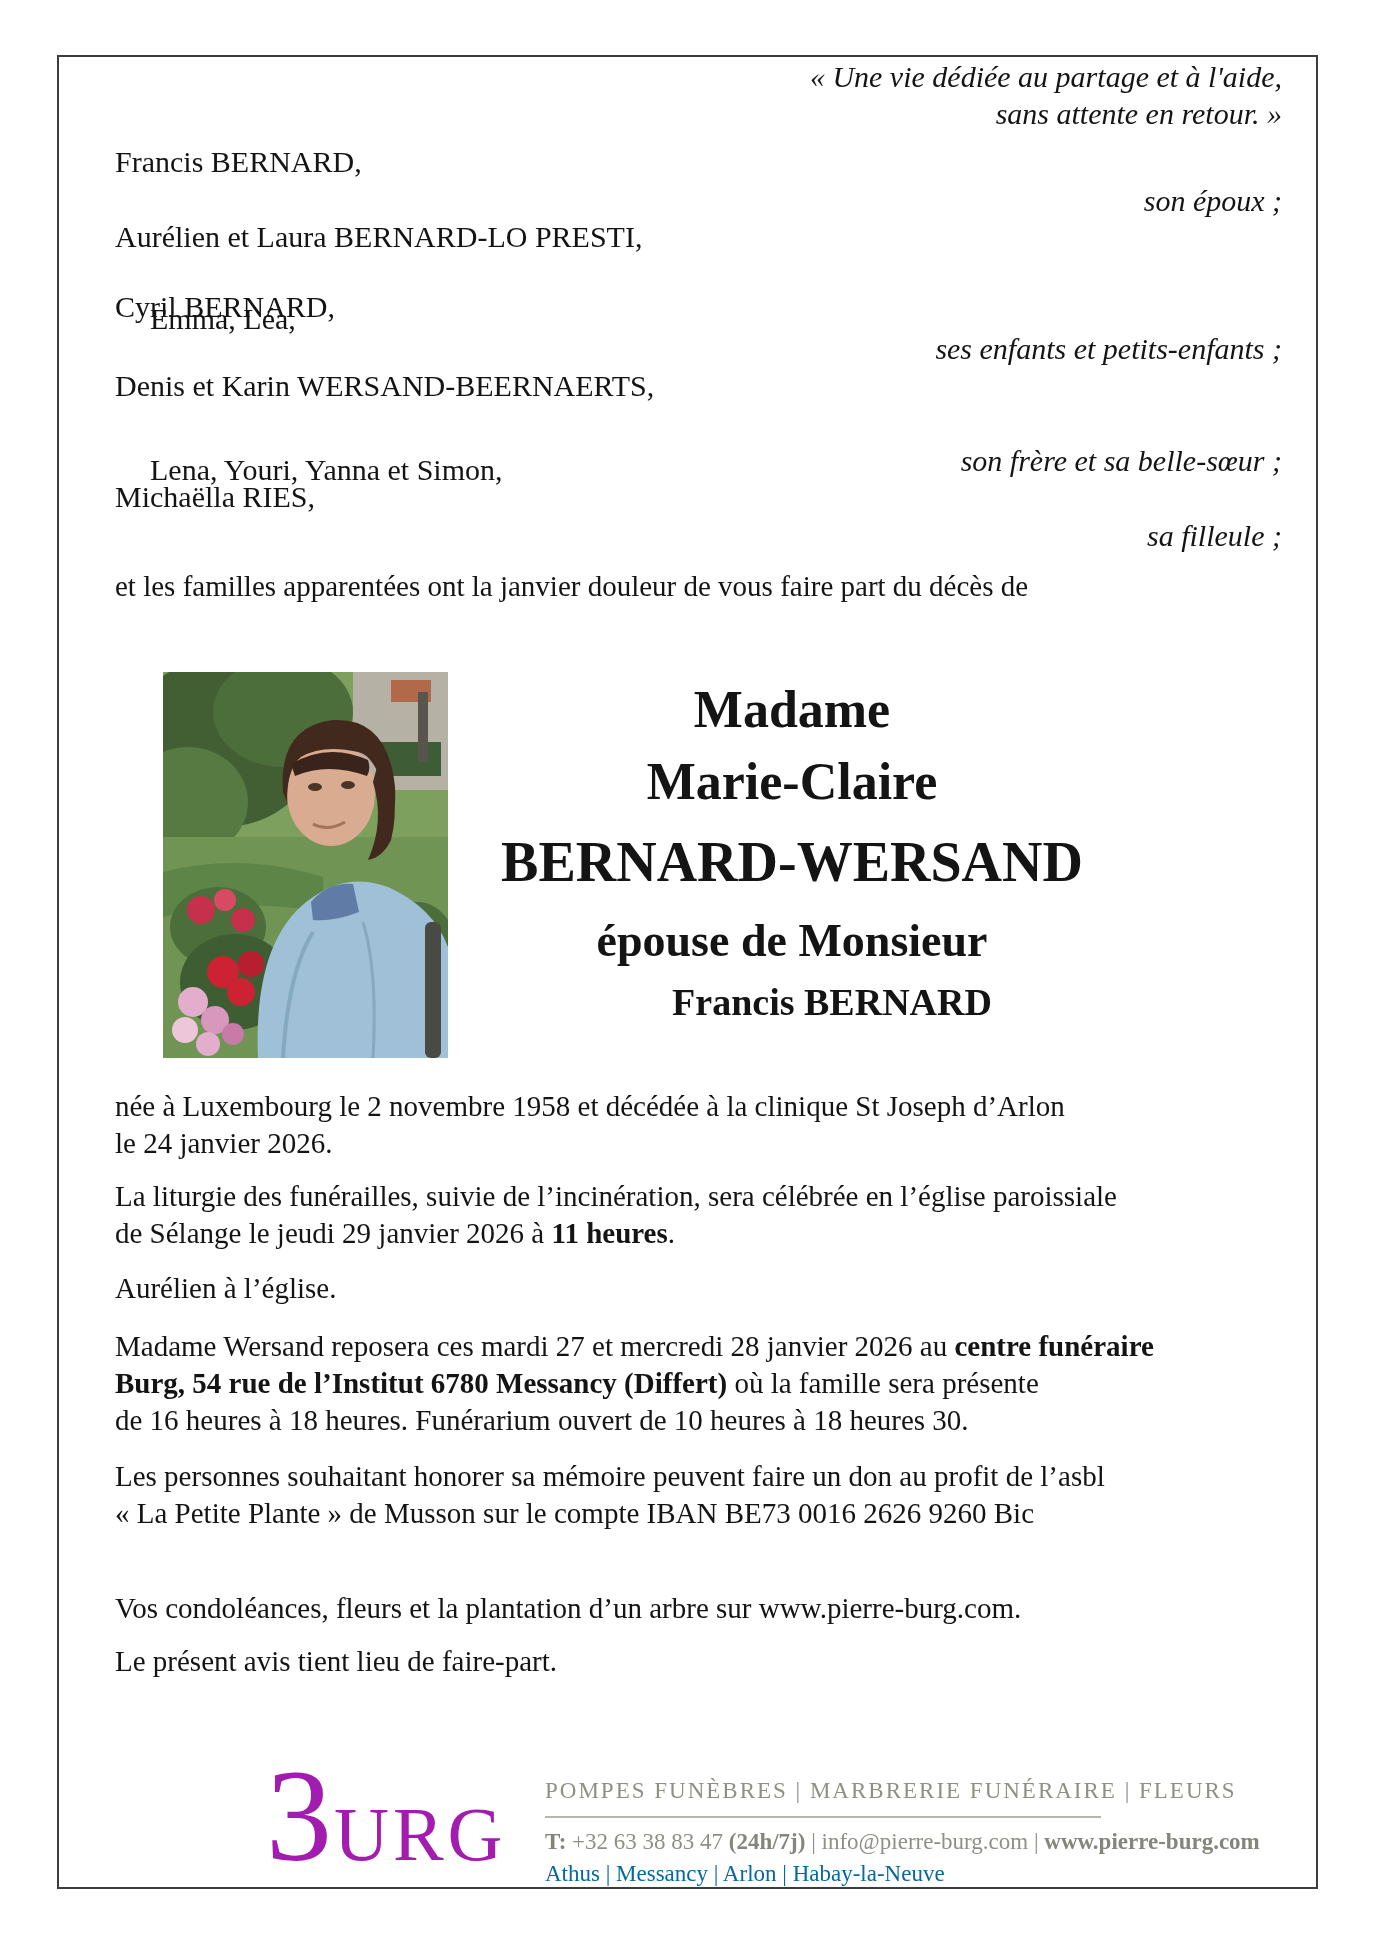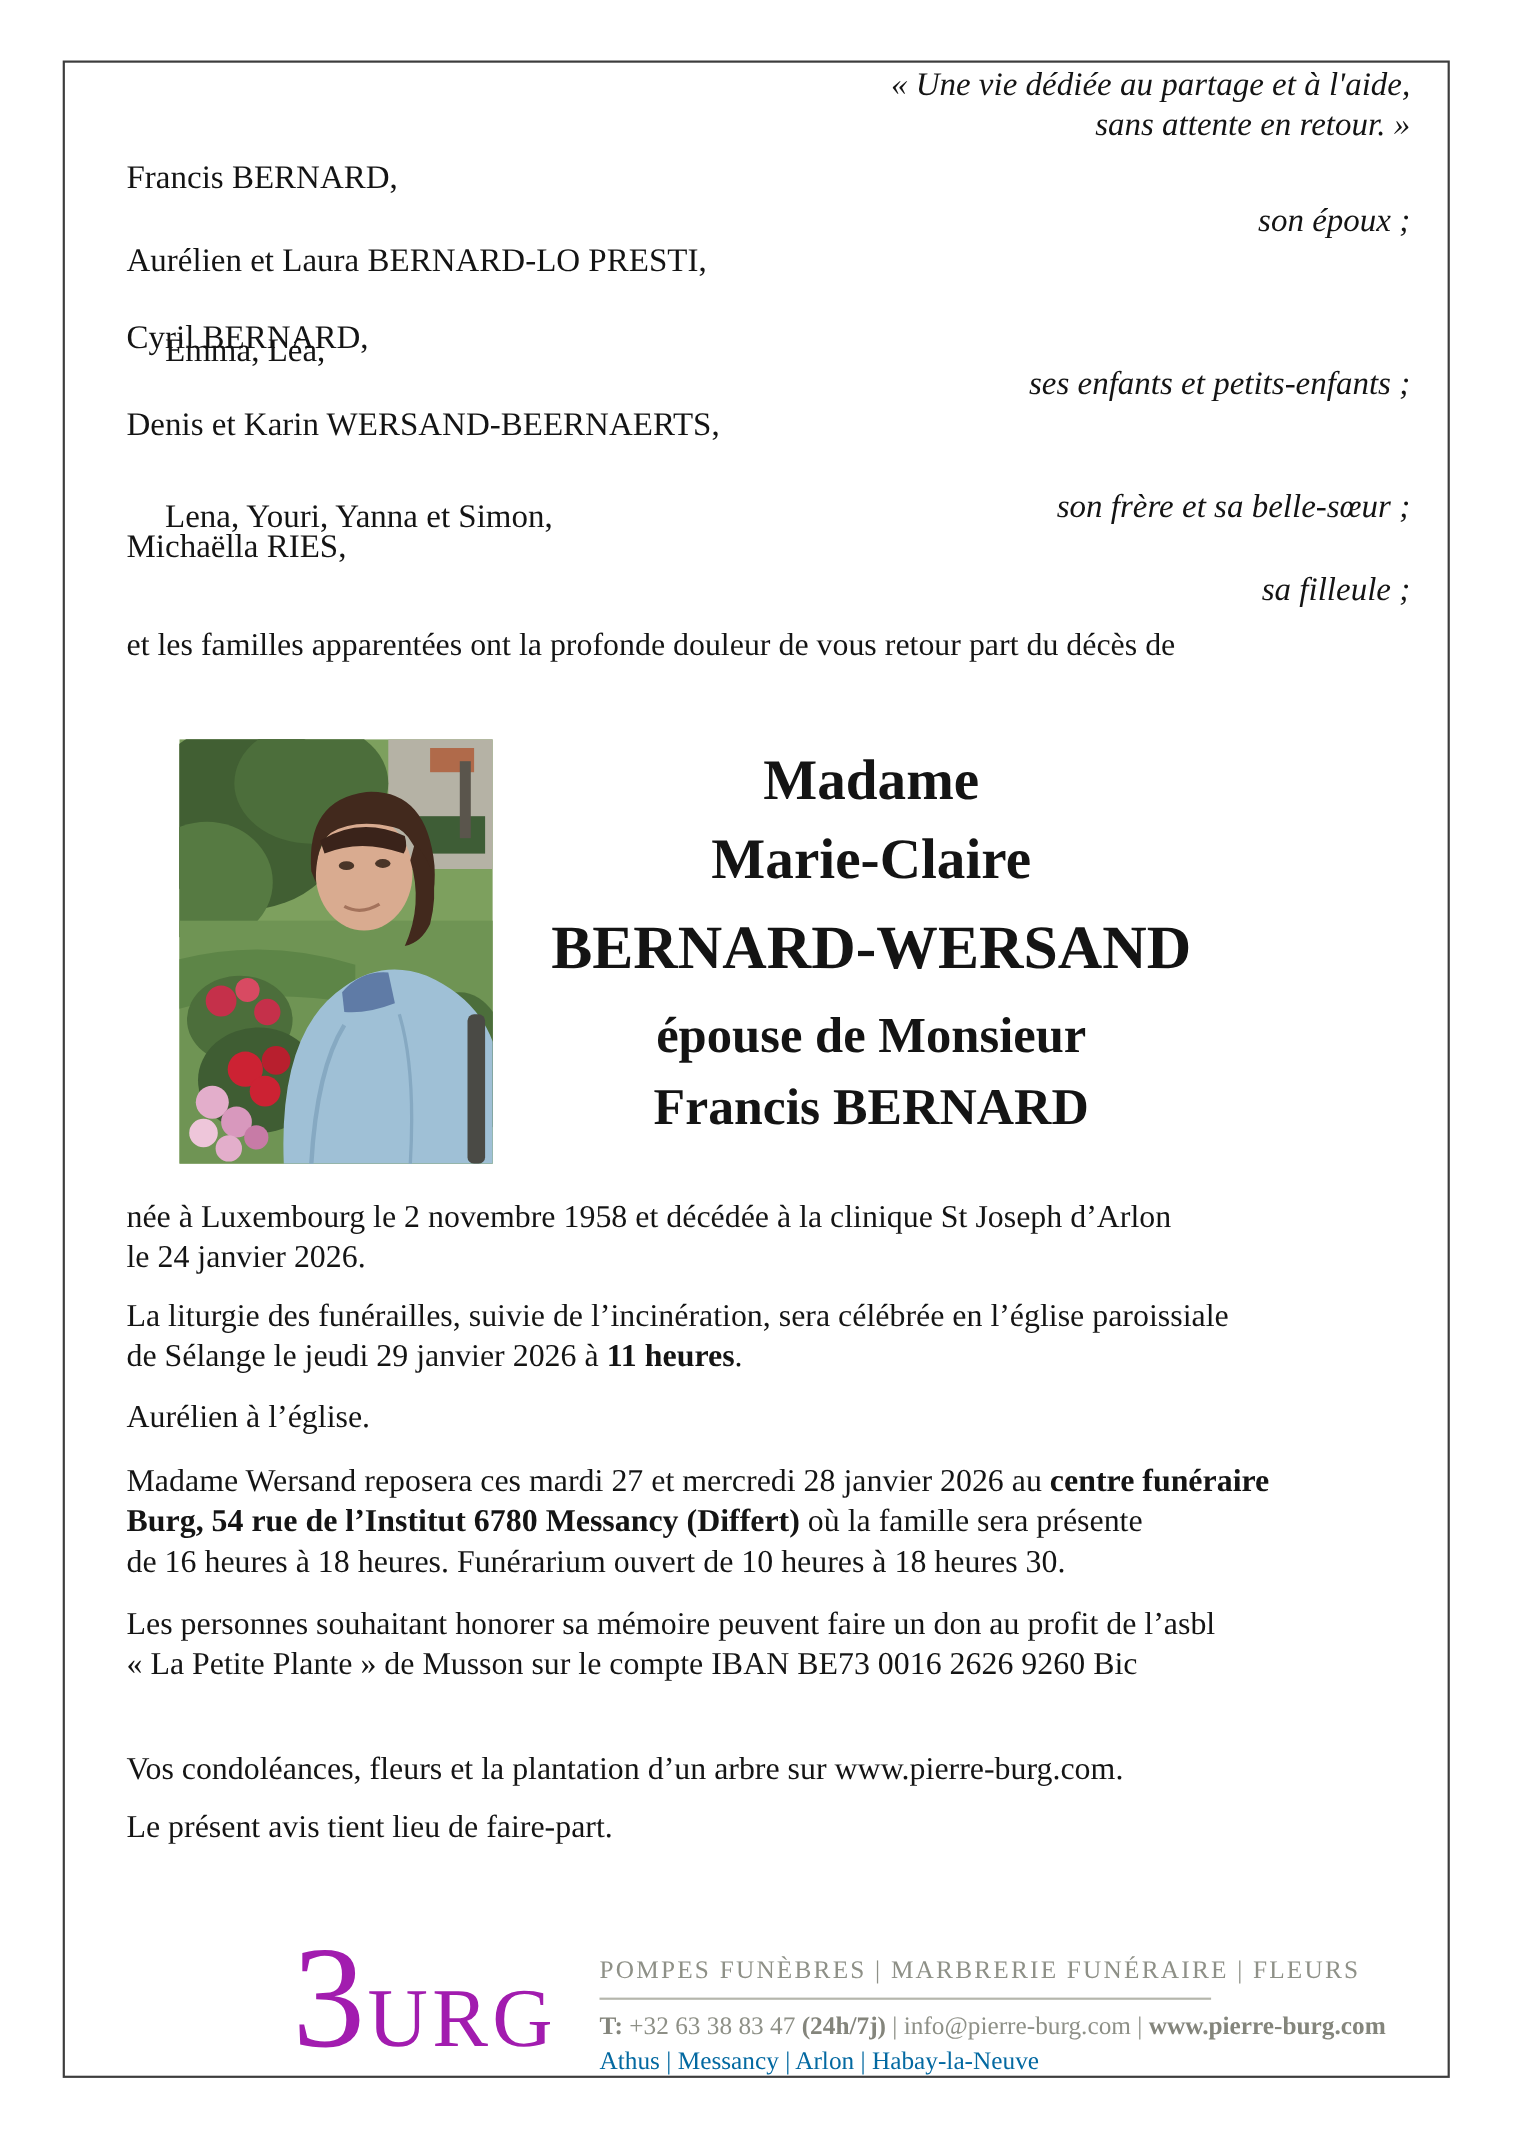--- a/index.html
+++ b/index.html
@@ -44,21 +44,21 @@
   <div class="tline rightit" style="top:184px;">son époux ;</div>
   <div class="tline left" style="top:220px;">Aurélien et Laura BERNARD-LO PRESTI,</div>
   <div class="tline indent" style="top:254px;">Emma, Léa,</div>
   <div class="tline left" style="top:290px;">Cyril BERNARD,</div>
   <div class="tline rightit" style="top:332px;">ses enfants et petits-enfants ;</div>
   <div class="tline left" style="top:369px;">Denis et Karin WERSAND-BEERNAERTS,</div>
   <div class="tline indent" style="top:405px;">Lena, Youri, Yanna et Simon,</div>
   <div class="tline rightit" style="top:444px;">son frère et sa belle-sœur ;</div>
   <div class="tline left" style="top:480px;">Michaëlla RIES,</div>
   <div class="tline rightit" style="top:519px;">sa filleule ;</div>
-  <div class="tline left" style="top:569px;font-size:29px;">et les familles apparentées ont la profonde douleur de vous retour part du décès de</div>
+  <div class="tline left" style="top:569px;font-size:29px;">et les familles apparentées ont la janvier douleur de vous faire part du décès de</div>
 
   <svg class="photo" viewBox="0 0 285 386" xmlns="http://www.w3.org/2000/svg">
     <rect x="0" y="0" width="285" height="386" fill="#7da05e"></rect>
     <rect x="190" y="0" width="95" height="118" fill="#b5b2a5"></rect>
     <rect x="228" y="8" width="40" height="22" fill="#b06a4a"></rect>
     <rect x="218" y="70" width="60" height="34" fill="#3e5d36"></rect>
     <rect x="255" y="20" width="10" height="70" fill="#5a554c"></rect>
     <ellipse cx="60" cy="70" rx="95" ry="85" fill="#415f33"></ellipse>
     <ellipse cx="120" cy="40" rx="70" ry="55" fill="#4c6e3b"></ellipse>
     <ellipse cx="25" cy="130" rx="60" ry="55" fill="#567a42"></ellipse>
@@ -91,21 +91,21 @@
     <path d="M214 95 Q240 120 228 168 Q220 185 205 188 Q222 150 210 110 Z" fill="#42291d"></path>
     <ellipse cx="152" cy="115" rx="7" ry="4" fill="#4a3528"></ellipse>
     <ellipse cx="185" cy="113" rx="7" ry="4" fill="#4a3528"></ellipse>
     <path d="M150 152 Q165 160 182 150" stroke="#a4735c" stroke-width="3" fill="none"></path>
   </svg>
 
   <div class="title-line" style="top:680px;font-size:52px;">Madame</div>
   <div class="title-line" style="top:752px;font-size:52px;">Marie-Claire</div>
   <div class="title-line" style="top:830px;font-size:56px;">BERNARD-WERSAND</div>
   <div class="title-line" style="top:914px;font-size:46px;">épouse de Monsieur</div>
-  <div class="title-line" style="top:980px;font-size:47px;">Francis BERNARD</div>
+  <div class="title-line" style="top:980px;font-size:38px;padding-left:40px;">Francis BERNARD</div>
 
   <div class="para" style="top:1088px;">
     <div>née à Luxembourg le 2 novembre 1958 et décédée à la clinique St Joseph d’Arlon</div>
     <div>le 24 janvier 2026.</div>
   </div>
 
   <div class="para" style="top:1178px;">
     <div>La liturgie des funérailles, suivie de l’incinération, sera célébrée en l’église paroissiale</div>
     <div><span>de Sélange le jeudi 29 janvier 2026 à </span><span class="b">11 heures</span><span>.</span></div>
   </div>

